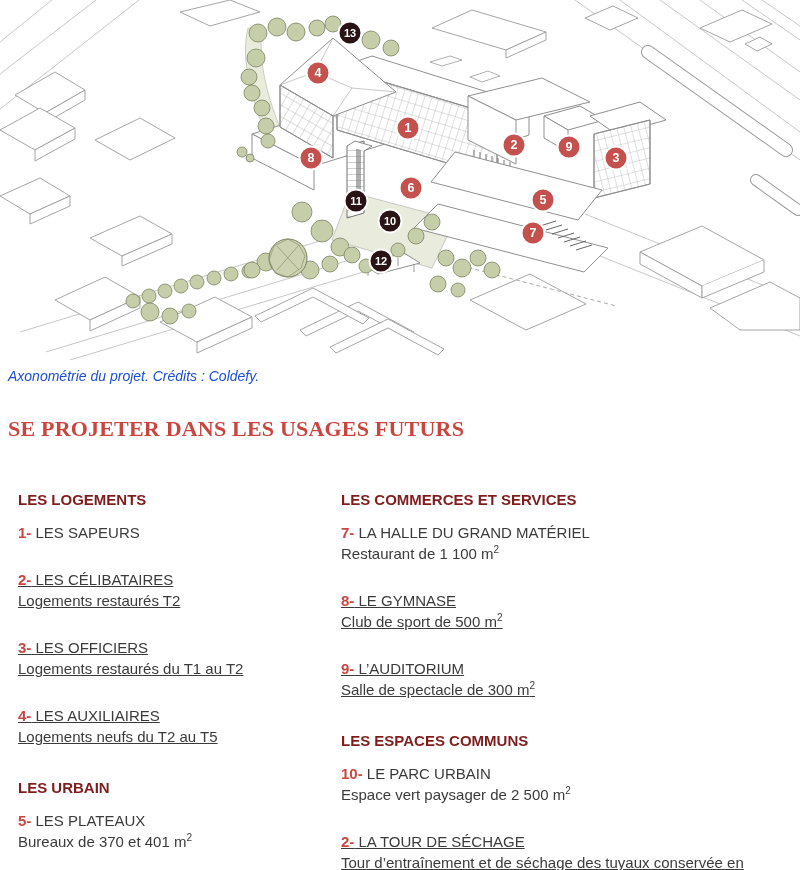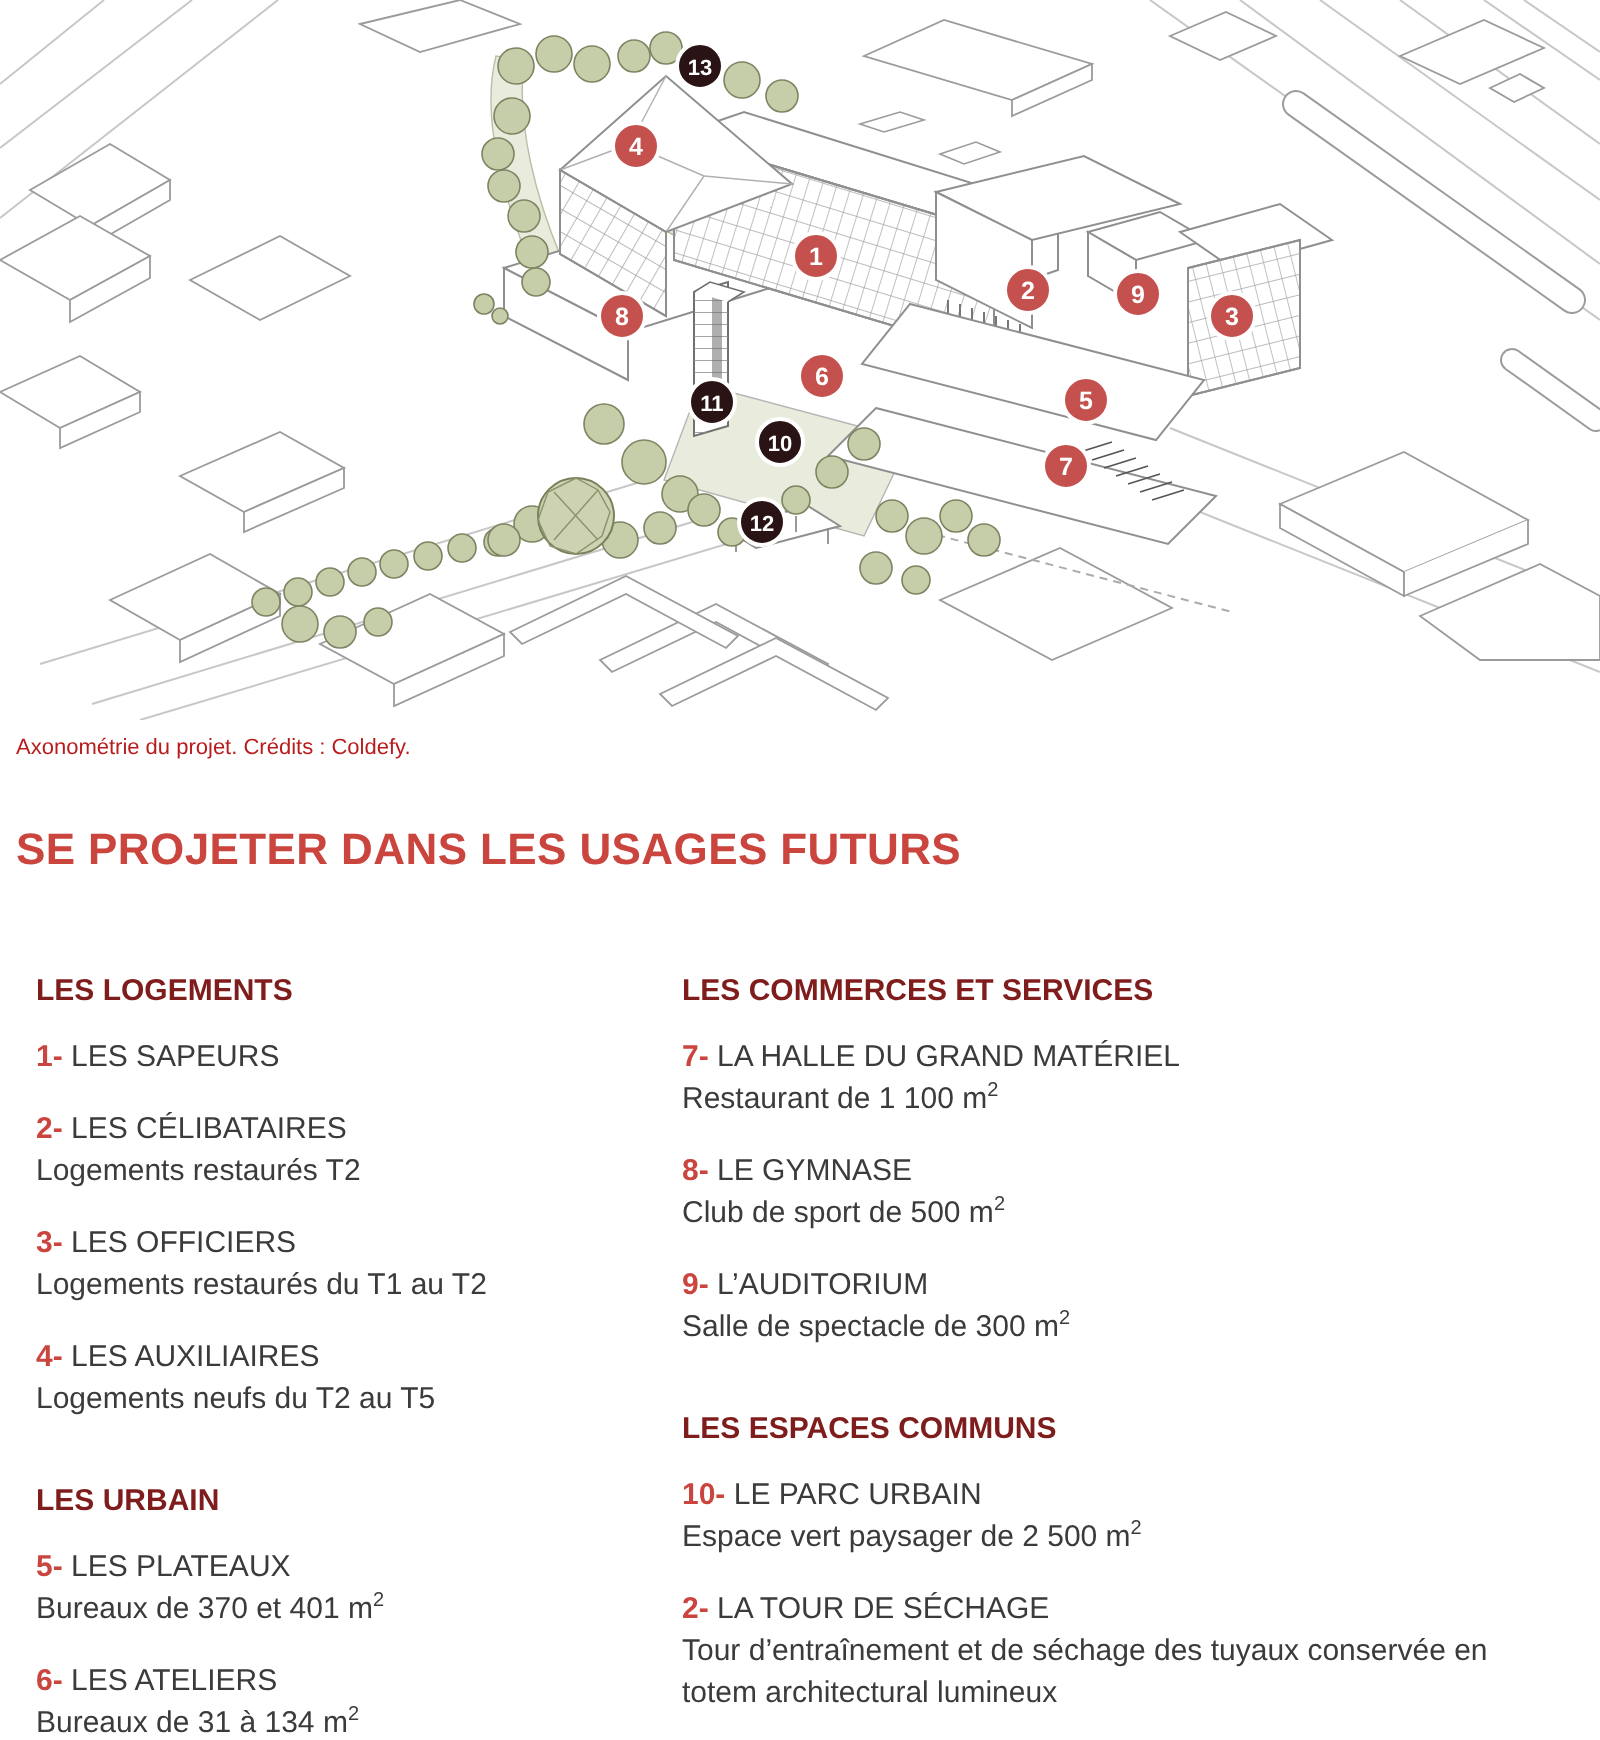--- a/index.html
+++ b/index.html
@@ -1,28 +1,28 @@
 <!DOCTYPE html>
 <html><head>
 <meta charset="utf-8">
 <style>
   html,body{margin:0;padding:0;background:#fff;}
   body{width:800px;height:870px;overflow:hidden;font-family:"Liberation Sans",sans-serif;color:#3b3b3b;}
   .axon-wrap{width:800px;height:360px;position:relative;background:#fff;}
   .axon-wrap svg{display:block;}
-  .caption{font-size:11px;color:#b91c1c;margin:8px 0 0 8px;}
-  .heading{color:#cb453f;font-size:22px;font-weight:bold;letter-spacing:.2px;margin:32px 0 0 8px;}
+  .caption{font-style:italic;font-size:14px;color:#1d4ed8;margin:8px 0 0 8px;}
+  .heading{color:#cb453f;font-size:22px;font-weight:bold;letter-spacing:.2px;margin:32px 0 0 8px;font-family:Liberation Serif, serif;}
   .legend{display:flex;margin-top:38px;padding-left:18px;box-sizing:border-box;}
   .legend-col{box-sizing:border-box;}
   .legend-col.c0{width:323px;}
   .legend-col.c1{width:440px;}
   .legend-section:nth-child(n+2){margin-top:32px;}
   .section-title{color:#7f1d1d;font-weight:bold;font-size:15px;margin:11px 0 14px 0;}
   .legend-item{font-size:15px;line-height:21px;}
-  .legend-item + .legend-item{margin-top:15px;}
+  .legend-item + .legend-item{margin-top:26px;text-decoration:underline;}
   .num{color:#cb453f;font-weight:bold;}
   .item-desc sup{font-size:10px;line-height:0;}
 </style>
 </head>
 <body>
 
 <div class="axon-wrap">
 <svg viewBox="0 0 800 360" width="800" height="360" xmlns="http://www.w3.org/2000/svg">
   <defs>
     <pattern id="grid17" width="7" height="11" patternUnits="userSpaceOnUse" patternTransform="rotate(17)">

